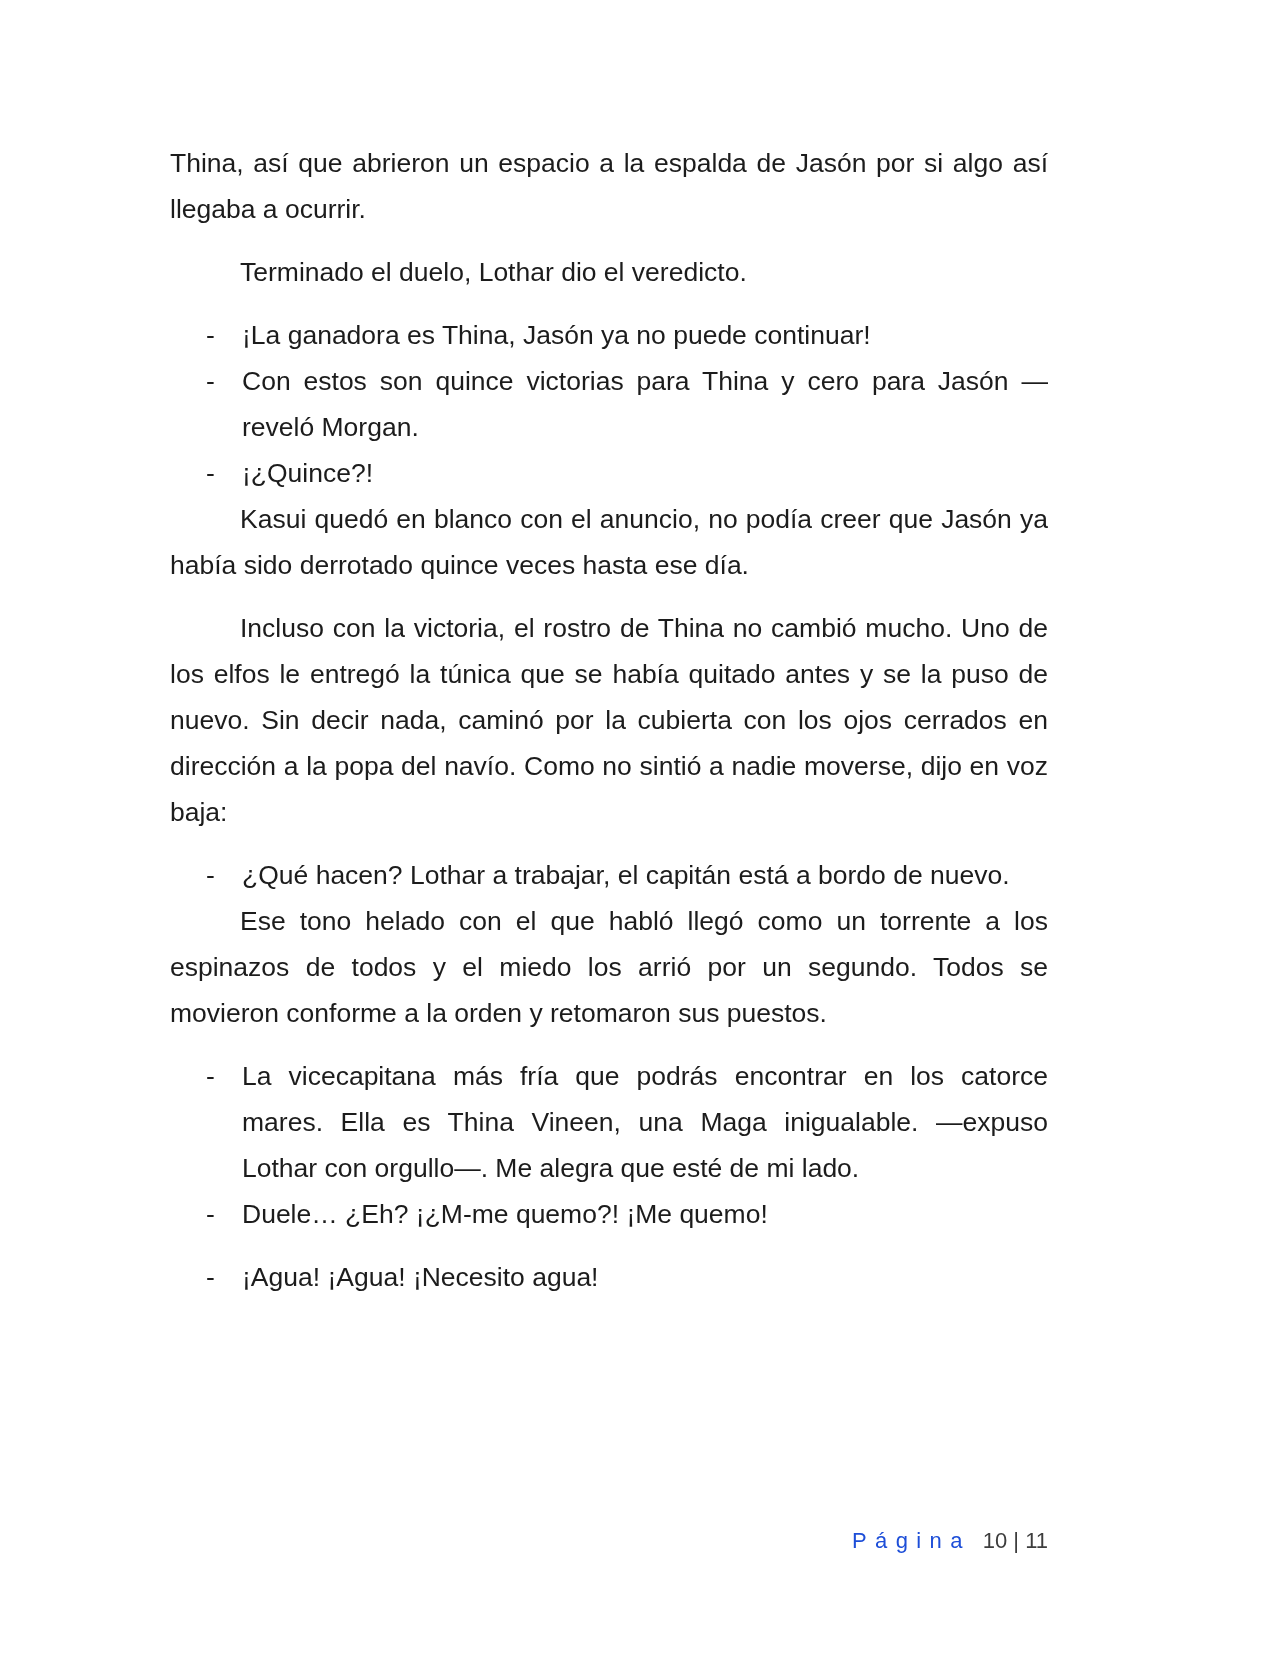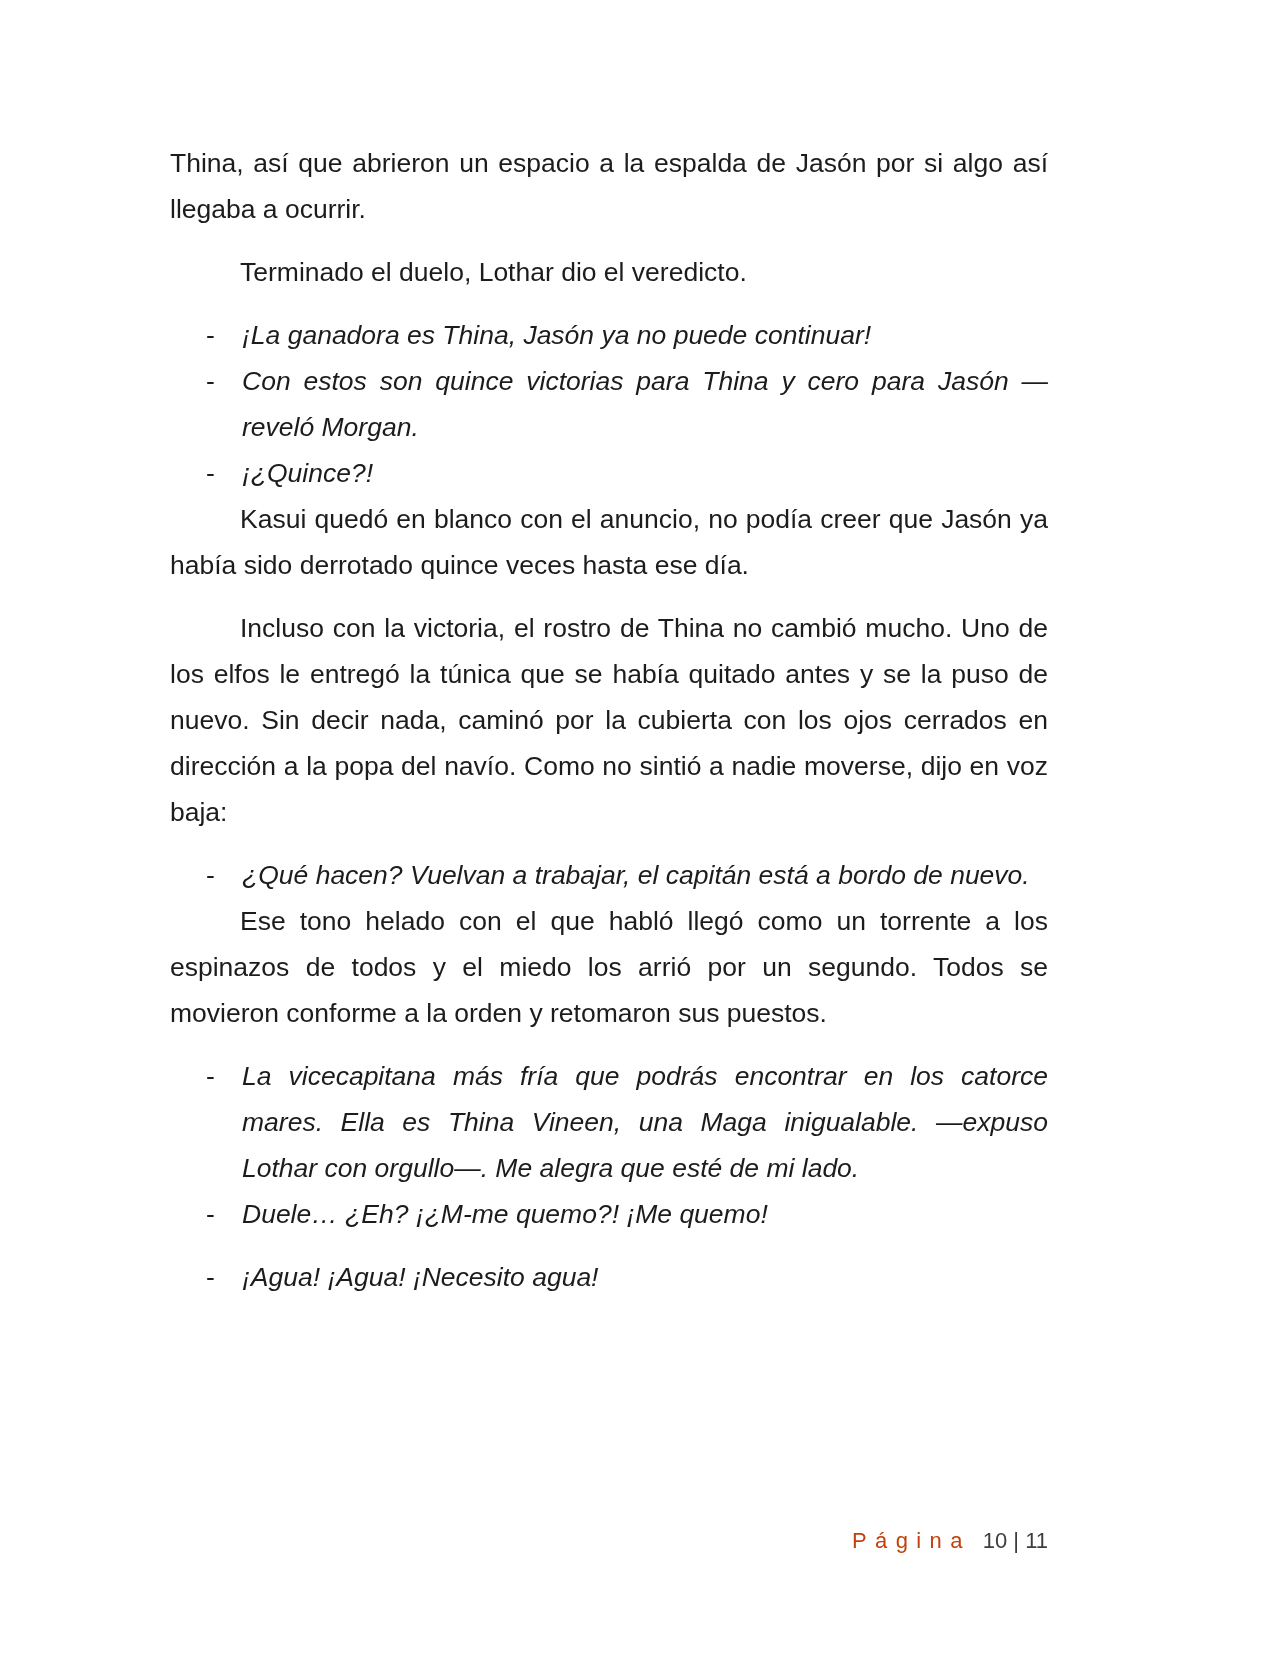--- a/index.html
+++ b/index.html
@@ -38,32 +38,31 @@
     display: flex;
     padding-left: 36px;
   }
   .dialogue .dash {
     flex: 0 0 36px;
     text-align: left;
   }
   .dialogue .dtext {
     flex: 1;
     text-align: justify;
-    font-style: italic;
   }
   .footer {
     position: absolute;
     top: 1528px;
     right: 232px;
     font-size: 22px;
     color: #3d3d3d;
     white-space: nowrap;
   }
   .footer .pagina {
-    color: #c2410c;
+    color: #1d4ed8;
     letter-spacing: 0.38em;
     margin-right: 12px;
     text-align: center;
   }
   .footer .pagenums {
     color: #3d3d3d;
     text-align: right;
   }
 </style>
 </head>
@@ -90,21 +89,21 @@
       <span class="dash">-</span>
       <span class="dtext">¡¿Quince?!</span>
     </div>
 
     <p class="para indent">Kasui quedó en blanco con el anuncio, no podía creer que Jasón ya había sido derrotado quince veces hasta ese día.</p>
 
     <p class="para indent spaced">Incluso con la victoria, el rostro de Thina no cambió mucho. Uno de los elfos le entregó la túnica que se había quitado antes y se la puso de nuevo. Sin decir nada, caminó por la cubierta con los ojos cerrados en dirección a la popa del navío. Como no sintió a nadie moverse, dijo en voz baja:</p>
 
     <div class="dialogue spaced">
       <span class="dash">-</span>
-      <span class="dtext">¿Qué hacen? Vuelvan a trabajar, el capitán está a bordo de nuevo.</span>
+      <span class="dtext">¿Qué hacen? Lothar a trabajar, el capitán está a bordo de nuevo.</span>
     </div>
 
     <p class="para indent">Ese tono helado con el que habló llegó como un torrente a los espinazos de todos y el miedo los arrió por un segundo. Todos se movieron conforme a la orden y retomaron sus puestos.</p>
 
     <div class="dialogue spaced">
       <span class="dash">-</span>
       <span class="dtext">La vicecapitana más fría que podrás encontrar en los catorce mares. Ella es Thina Vineen, una Maga inigualable. —expuso Lothar con orgullo—. Me alegra que esté de mi lado.</span>
     </div>
 
     <div class="dialogue">

